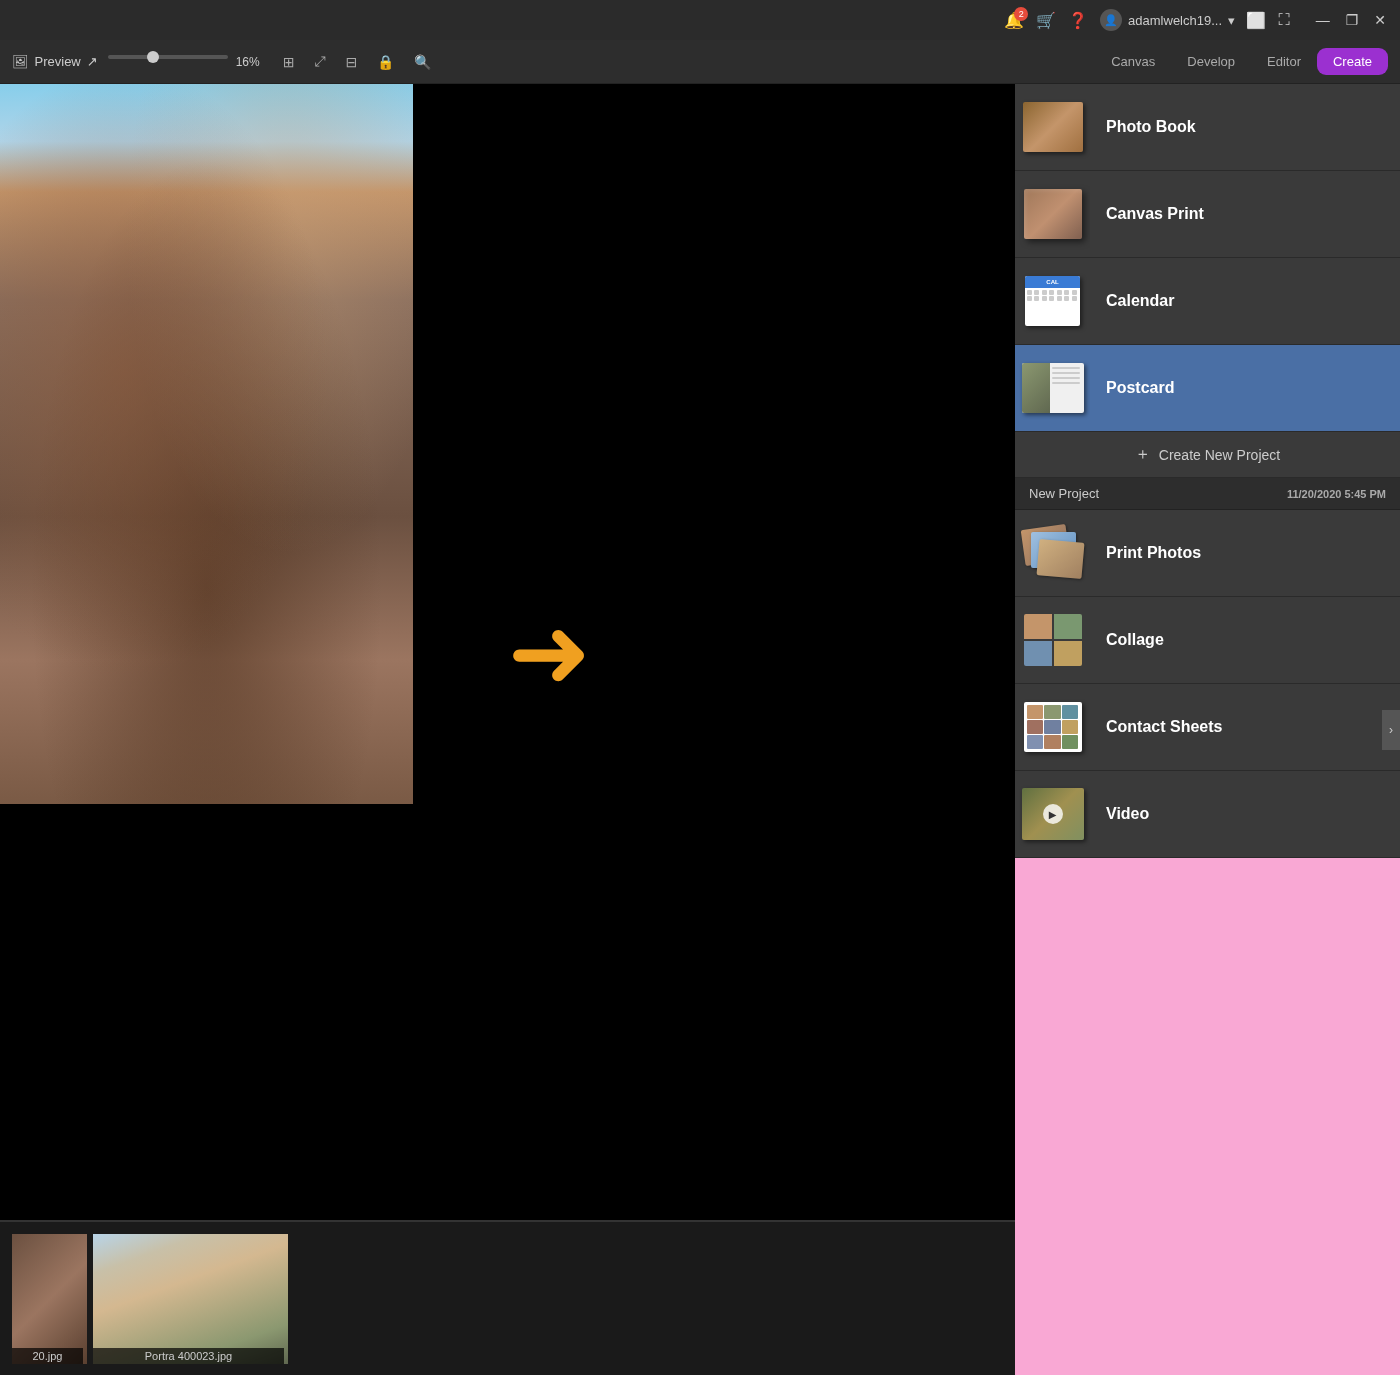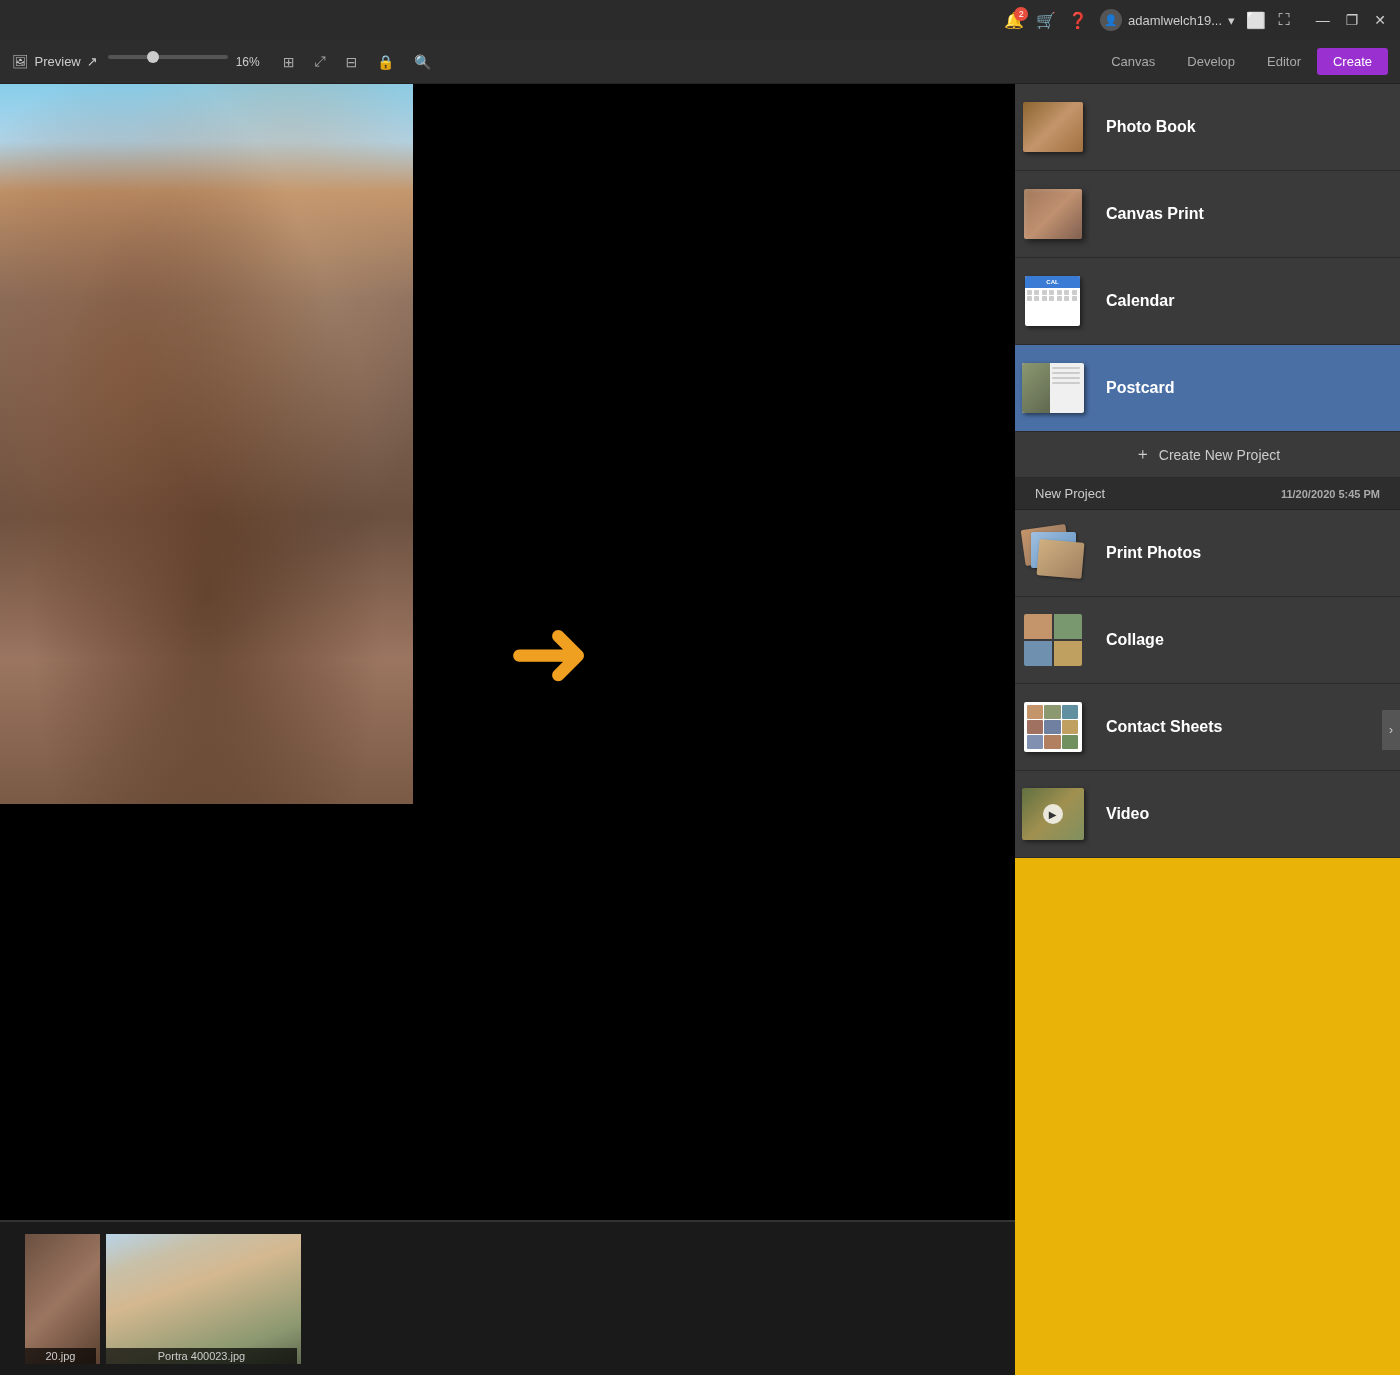--- a/index.html
+++ b/index.html
@@ -137,21 +137,21 @@
       color: #aaa;
       font-size: 13px;
       padding: 6px 16px;
       cursor: pointer;
       background: transparent;
       border: none;
     }
     .nav-btn.active {
       background: #9b30d0;
       color: #fff;
-      border-radius: 3px;
+      border-radius: 9px;
     }
 
     
     #main {
       display: flex;
       height: calc(1375px - 40px - 44px);
     }
 
     
     #preview-panel {
@@ -198,21 +198,21 @@
       text-shadow: 2px 2px 4px rgba(0,0,0,0.3);
     }
 
     
     #filmstrip {
       height: 155px;
       background: #1a1a1a;
       border-top: 2px solid #333;
       display: flex;
       align-items: center;
-      padding: 8px 23px;
+      padding: 8px 10px;
       gap: 6px;
       overflow: hidden;
     }
     .film-thumb {
       position: relative;
       cursor: pointer;
       border: 2px solid transparent;
       flex-shrink: 0;
     }
     .film-thumb.selected {
@@ -247,21 +247,21 @@
       font-size: 11px;
       text-align: center;
       padding: 2px 4px;
       white-space: nowrap;
       overflow: hidden;
     }
 
     
     #right-panel {
       width: 385px;
-      background: #eab308;
+      background: #f9a8d4;
       display: flex;
       flex-direction: column;
       overflow-y: auto;
       position: relative;
       flex-shrink: 0;
     }
     .create-item {
       display: flex;
       align-items: center;
       gap: 0;
@@ -462,21 +462,21 @@
       color: #ccc;
     }
     .create-new-plus {
       font-size: 16px;
       color: #ccc;
     }
     .project-row {
       display: flex;
       align-items: center;
       justify-content: space-between;
-      padding: 8px 20px;
+      padding: 8px 14px;
       background: #2d2d2d;
       font-size: 12px;
     }
     .project-name {
       color: #ccc;
       font-size: 13px;
     }
     .project-date {
       color: #aaa;
       font-size: 11px;

